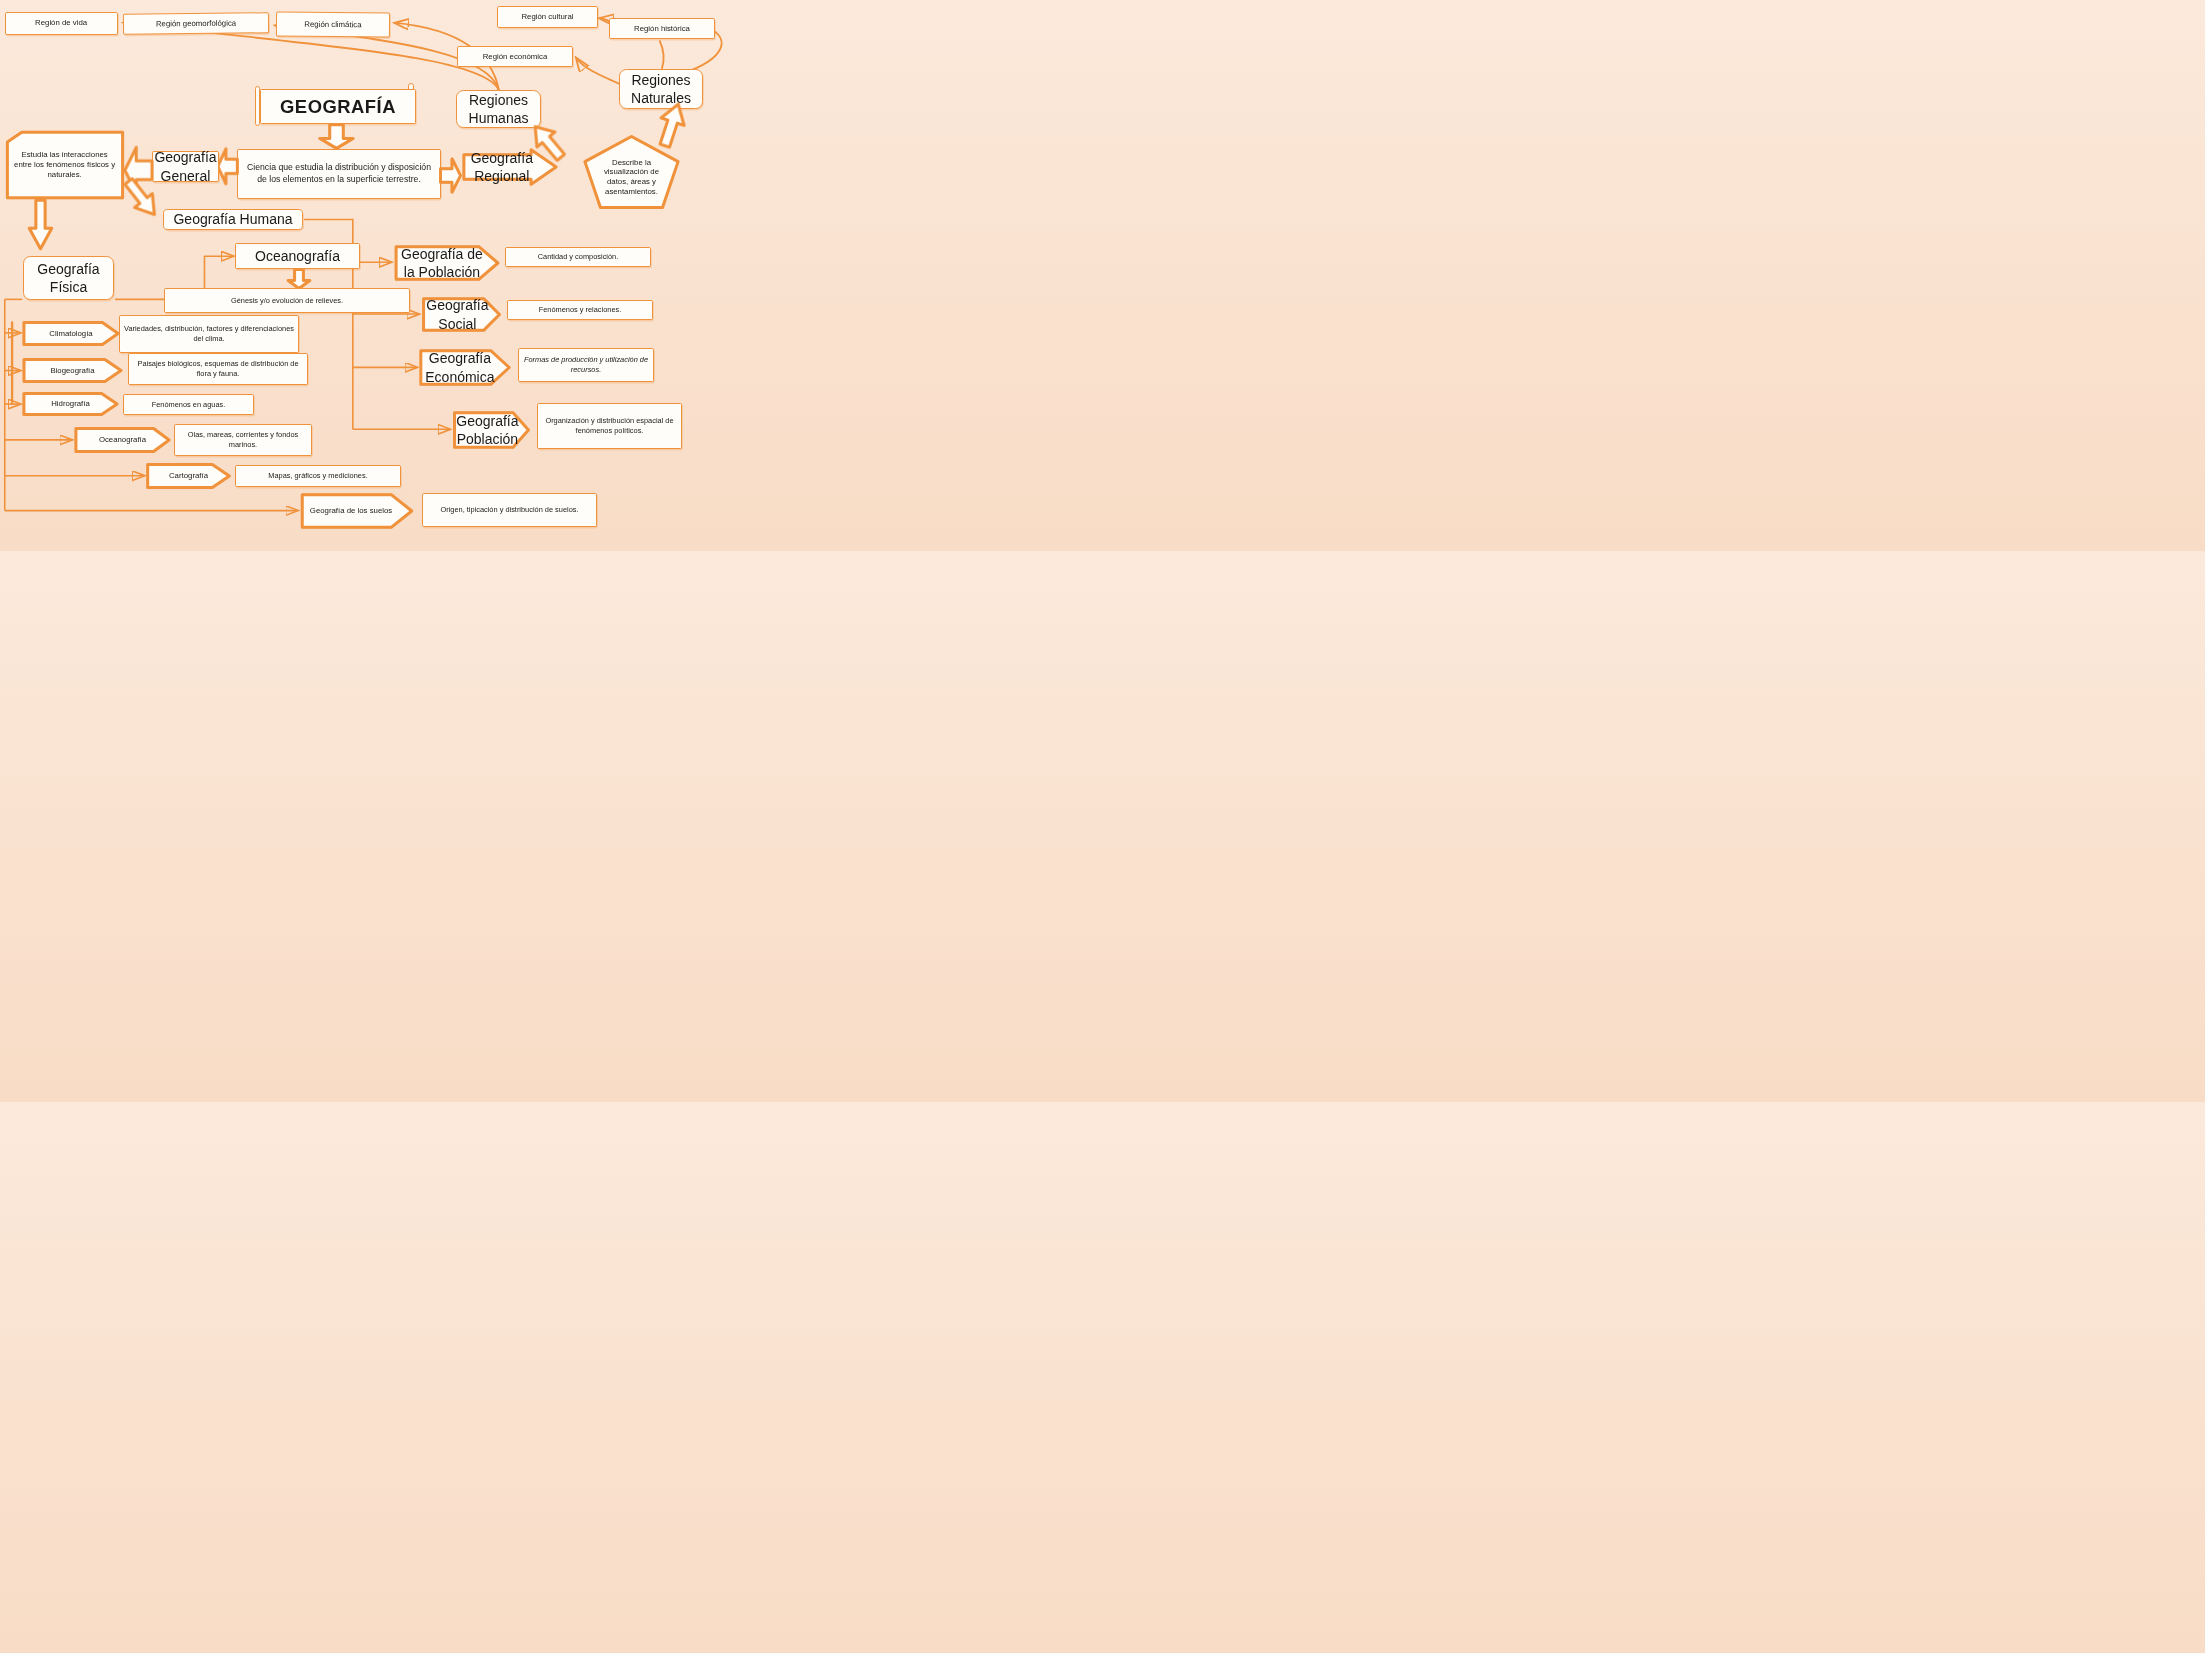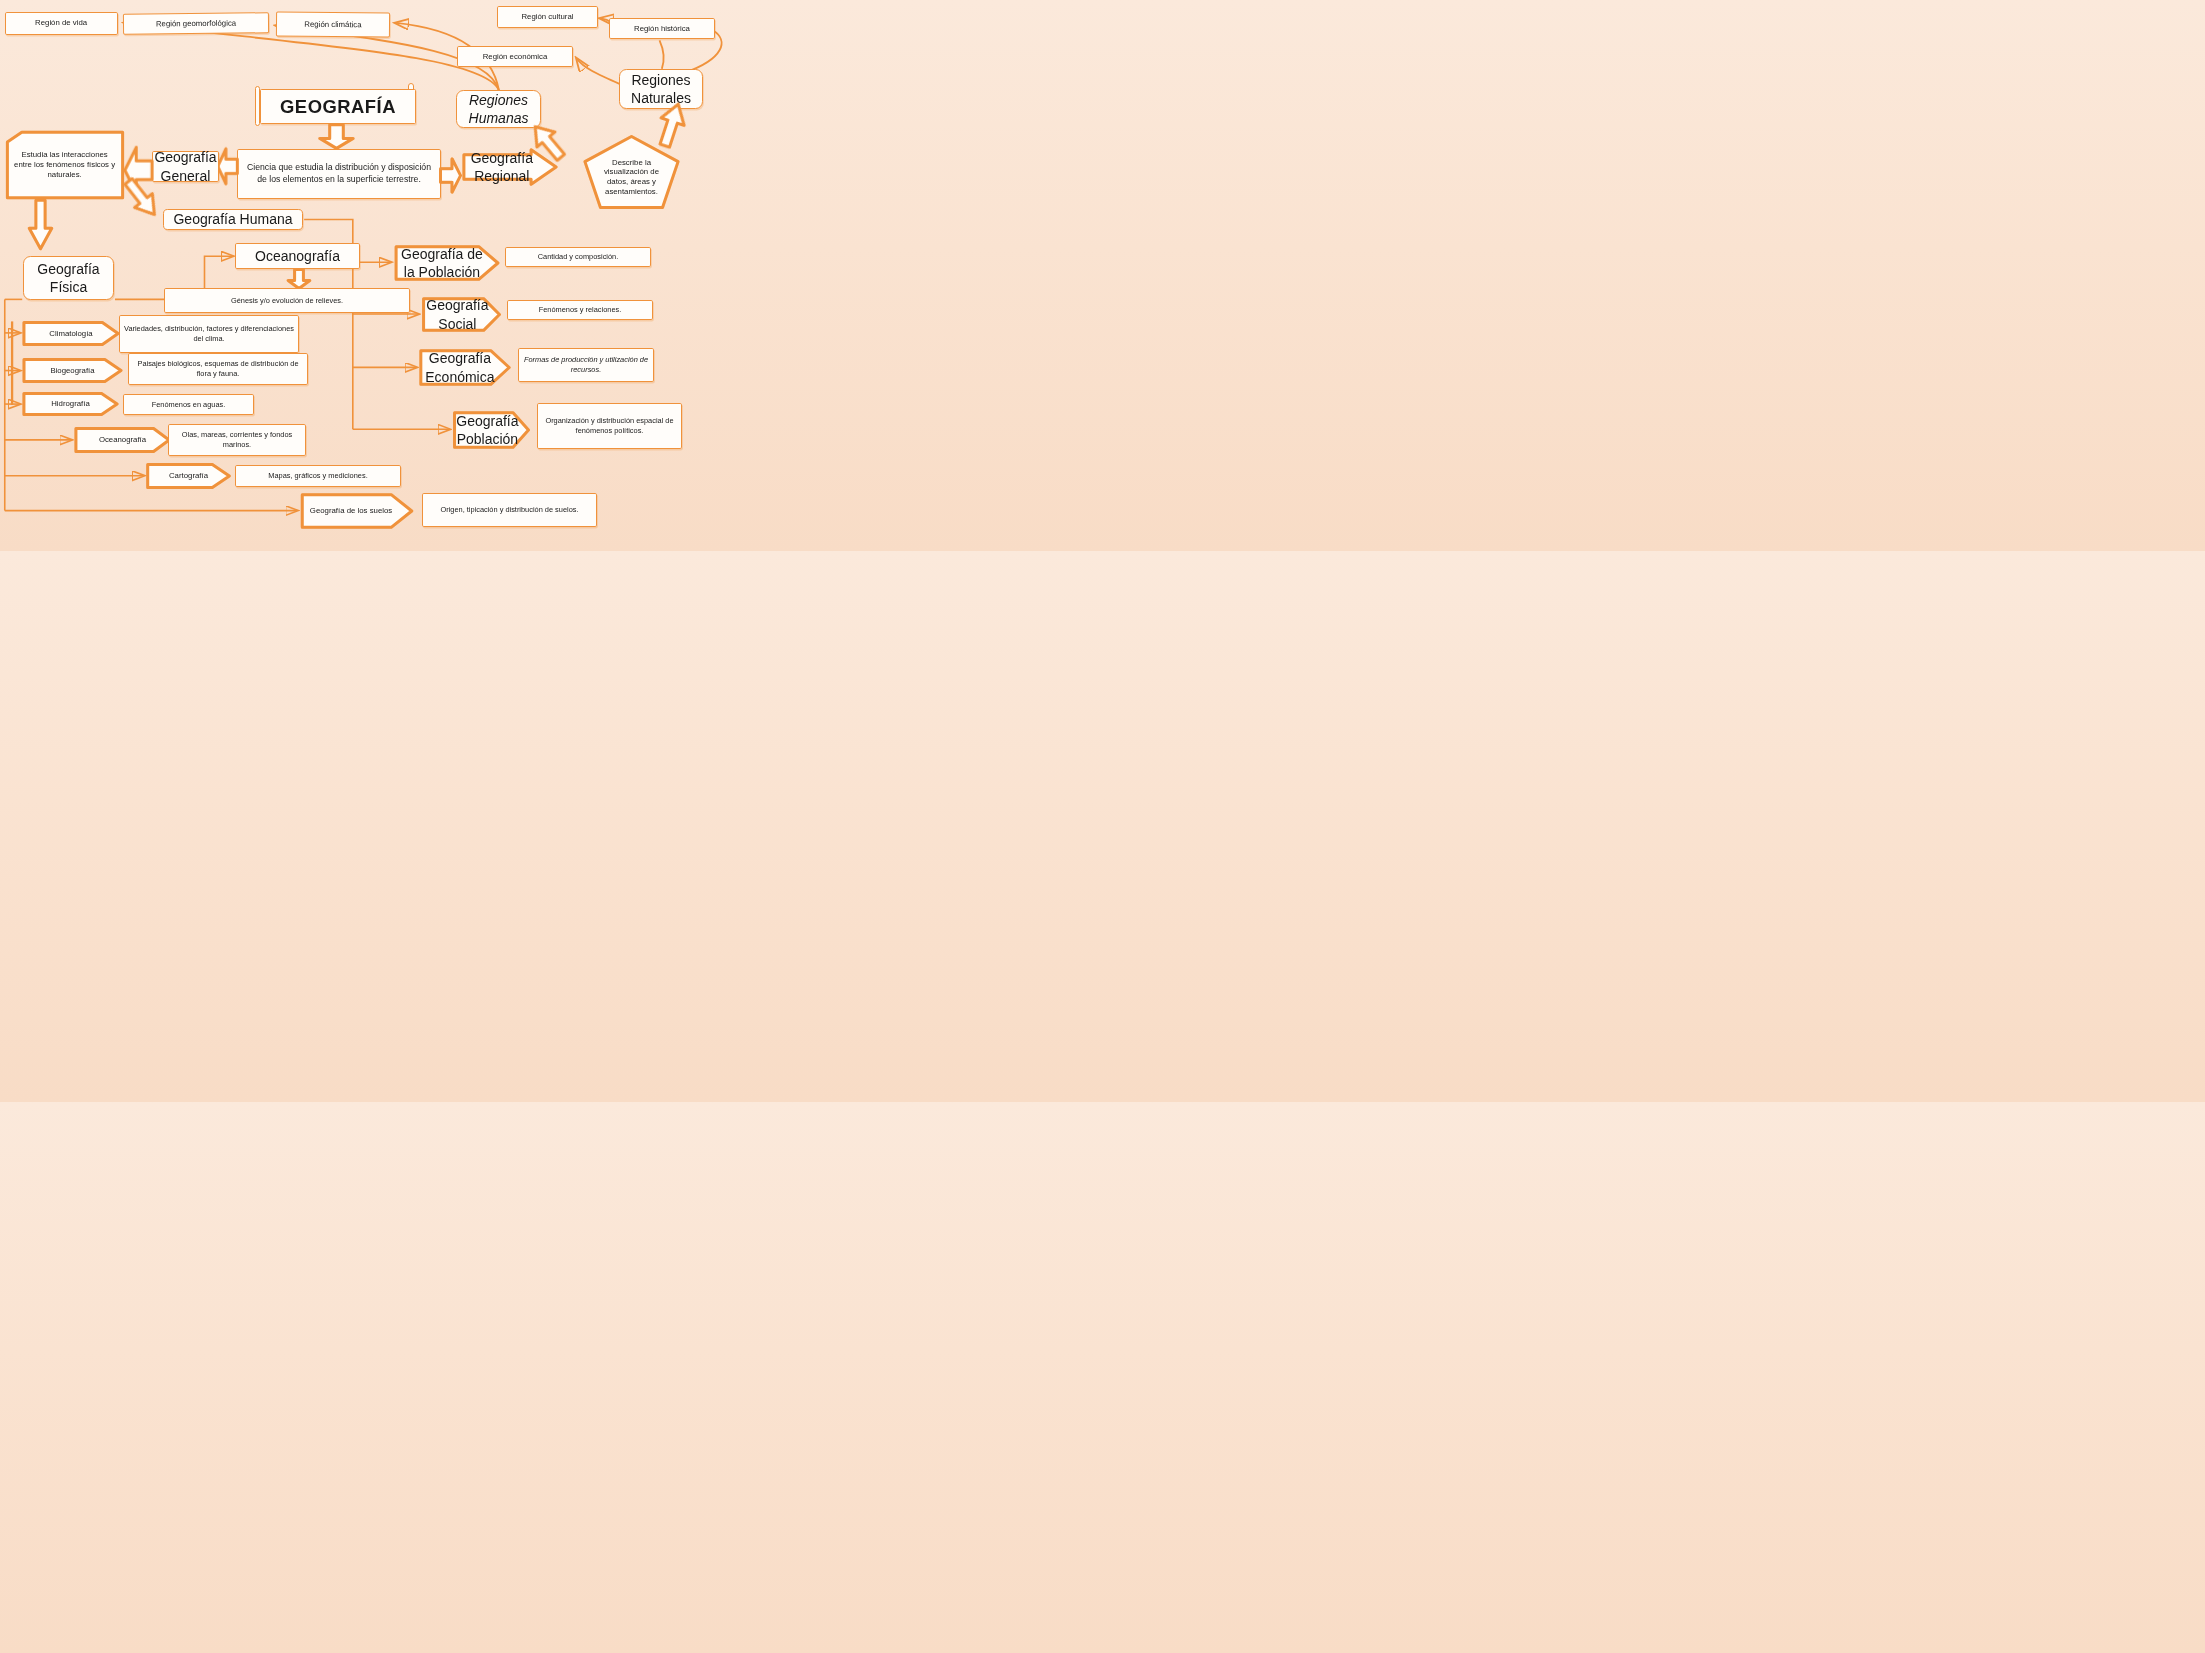--- a/index.html
+++ b/index.html
@@ -95,21 +95,21 @@
   </div>
   <div class="node box" style="left:497px;top:5.5px;width:101px;height:22px;">
     <span class="lbl">Región cultural</span>
   </div>
   <div class="node box" style="left:609px;top:18.4px;width:106px;height:21px;">
     <span class="lbl">Región histórica</span>
   </div>
   <div class="node box" style="left:457px;top:46px;width:116px;height:21px;">
     <span class="lbl">Región económica</span>
   </div>
-  <div class="node box rounded" style="left:456px;top:90px;width:85px;height:38px;font-style:italic;">
+  <div class="node box rounded" style="left:456px;top:90px;width:85px;height:38px;">
     <span class="lbl-lg">Regiones Humanas</span>
   </div>
   <div class="node box rounded" style="left:619px;top:69px;width:84px;height:40px;">
     <span class="lbl-lg">Regiones Naturales</span>
   </div>
 
   <div class="accent-bar" style="left:255px;top:86px;width:5px;height:40px;"></div>
   <div class="accent-bar" style="left:408px;top:83px;width:6px;height:10px;"></div>
   <div class="node box title-box" style="left:260px;top:89px;width:156px;height:35px;">
     <span id="page-title">GEOGRAFÍA</span>
@@ -219,21 +219,21 @@
   <div class="node box" style="left:123px;top:394px;width:131px;height:20.7px;text-align:center;">
     <span class="desc">Fenómenos en aguas.</span>
   </div>
 
   <div class="node" style="left:74px;top:428px;width:97px;height:24px;">
     <svg class="shape" viewBox="0 0 100 100" preserveAspectRatio="none">
       <polygon points="2,2 82,2 98,50 82,98 2,98"></polygon>
     </svg>
     <div class="shape-lbl lbl">Oceanografía</div>
   </div>
-  <div class="node box" style="left:168px;top:424px;width:138px;height:32px;">
+  <div class="node box" style="left:174px;top:424px;width:138px;height:32px;">
     <span class="desc">Olas, mareas, corrientes y fondos marinos.</span>
   </div>
 
   <div class="node" style="left:146px;top:464px;width:85px;height:24px;">
     <svg class="shape" viewBox="0 0 100 100" preserveAspectRatio="none">
       <polygon points="2,2 78,2 98,50 78,98 2,98"></polygon>
     </svg>
     <div class="shape-lbl lbl">Cartografía</div>
   </div>
   <div class="node box" style="left:235px;top:465px;width:166px;height:21.6px;">

